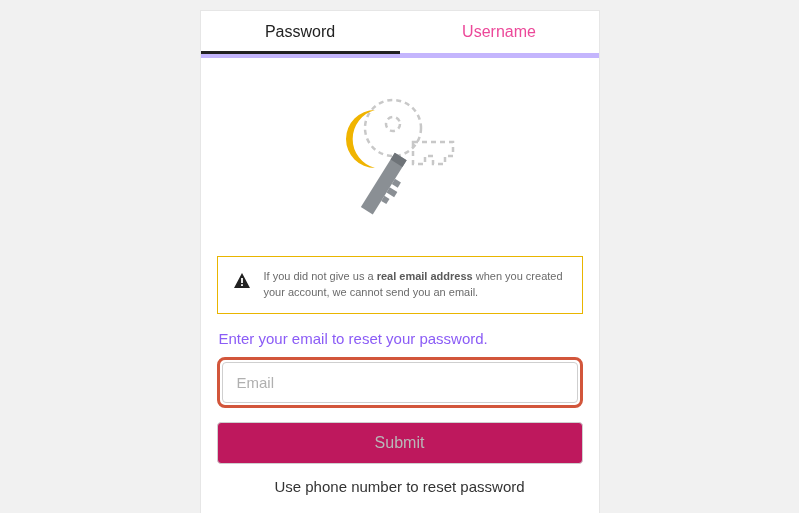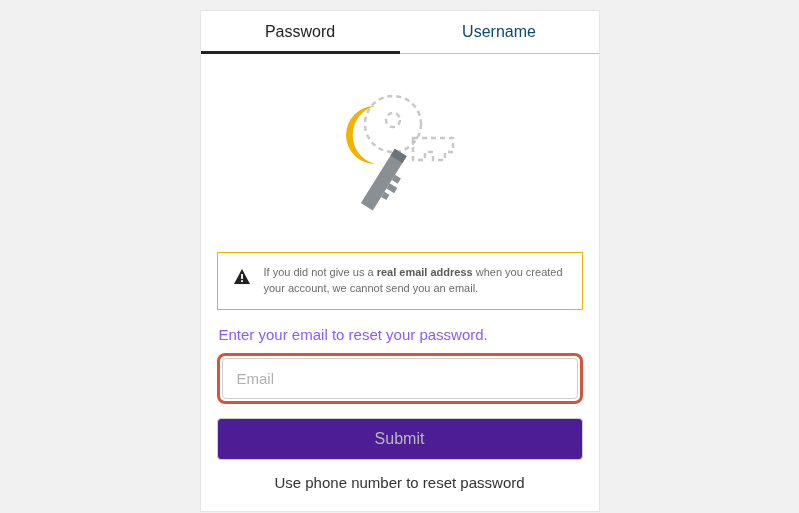--- a/index.html
+++ b/index.html
@@ -17,29 +17,29 @@
       align-items: flex-start;
       padding-top: 10px;
     }
     .card {
       width: 400px;
       background: #ffffff;
       border: 1px solid #e6e6e6;
     }
     .tabs {
       display: flex;
-      border-bottom: 1px solid #c4b5fd;
+      border-bottom: 5px solid #c4b5fd;
     }
     .tab {
       flex: 1;
       text-align: center;
       padding: 12px 0;
       font-size: 16px;
       font-weight: 500;
-      color: #0c4a6e;
+      color: #ec4899;
       cursor: pointer;
       position: relative;
     }
     .tab.active {
       color: #222;
     }
     .tab.active::after {
       content: "";
       position: absolute;
       left: 0;
@@ -95,21 +95,21 @@
       color: #4c1d95;
     }
     .email-input::placeholder {
       color: #b0b0b0;
     }
     .submit-btn {
       width: 100%;
       padding: 11px 0;
       font-size: 16px;
       color: #b8b8b8;
-      background: #4c1d95;
+      background: #be185d;
       border: 1px solid #cfcfcf;
       border-radius: 4px;
       cursor: pointer;
       margin-bottom: 14px;
     }
     .phone-link {
       text-align: center;
       font-size: 15px;
       font-weight: 500;
       color: #333;

